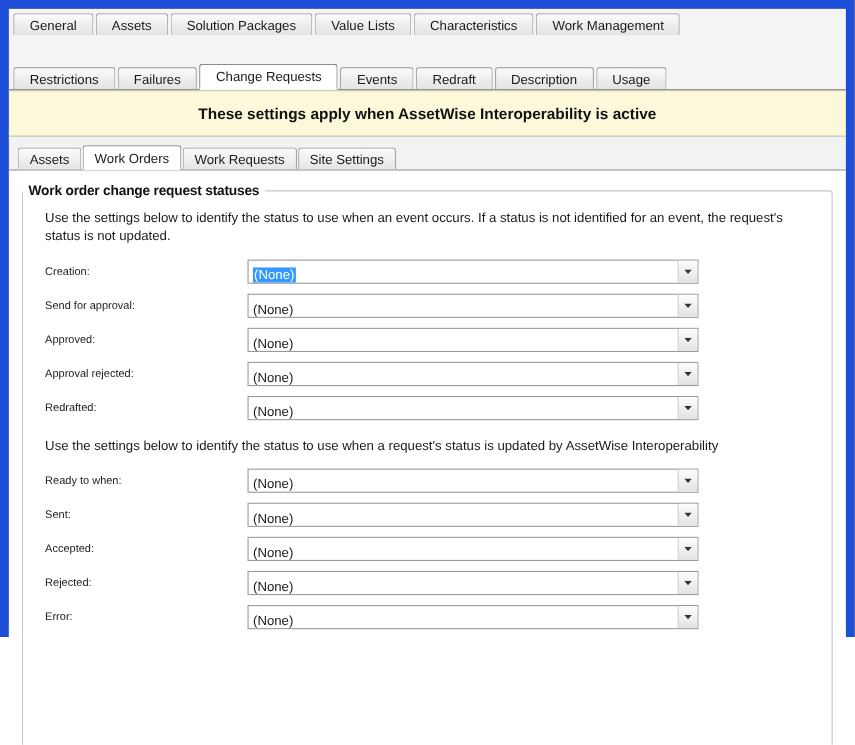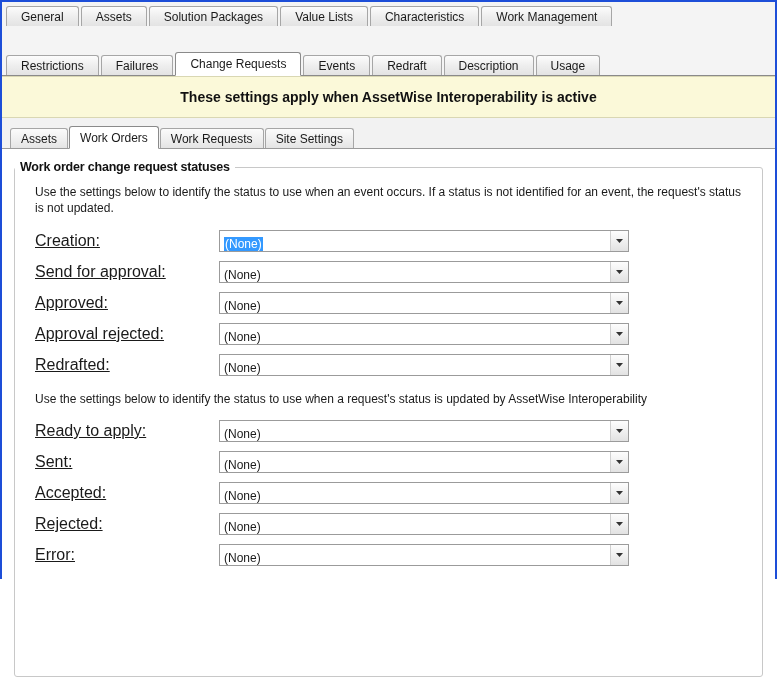--- a/index.html
+++ b/index.html
@@ -13,21 +13,21 @@
     font-family: "Liberation Sans", sans-serif;
     font-size: 12px;
     color: #000000;
     overflow: hidden;
   }
   .window {
     position: relative;
     width: 777px;
     height: 579px;
     box-sizing: border-box;
-    border: 2px solid #1d4ed8;
+    border: 8px solid #1d4ed8;
     background: #0f172a;
   }
 
   
   .tabstrip {
     background: #f4f4f4;
     padding: 2px 0 0 0;
   }
   .tabrow {
     display: flex;
@@ -164,25 +164,24 @@
     margin: 16px 0 14px 4px;
   }
 
   .field-row {
     display: flex;
     align-items: center;
     margin-bottom: 9px;
   }
   .field-label {
     width: 188px;
-    font-size: 16px;
+    font-size: 10px;
     color: #1a1a1a;
     padding-left: 4px;
     box-sizing: border-box;
-    text-decoration: underline;
   }
   .combo {
     position: relative;
     width: 410px;
     height: 22px;
     background: #ffffff;
     border: 1px solid #9b9b9b;
     display: flex;
     align-items: flex-end;
     box-sizing: border-box;
@@ -309,21 +308,21 @@
                 </svg>
               </span>
             </div>
           </div>
         </div>
 
       <div class="desc2">Use the settings below to identify the status to use when a request's status  is updated by AssetWise Interoperability</div>
 
       <div id="fields2">
           <div class="field-row">
-            <div class="field-label">Ready to apply:</div>
+            <div class="field-label">Ready to when:</div>
             <div class="combo">
               <div class="combo-text"><span>(None)</span></div>
               <span class="combo-arrow">
                 <svg width="7" height="4" viewBox="0 0 7 4">
                   <path d="M0 0 L7 0 L3.5 4 Z" fill="#333333"></path>
                 </svg>
               </span>
             </div>
           </div>
           <div class="field-row">

